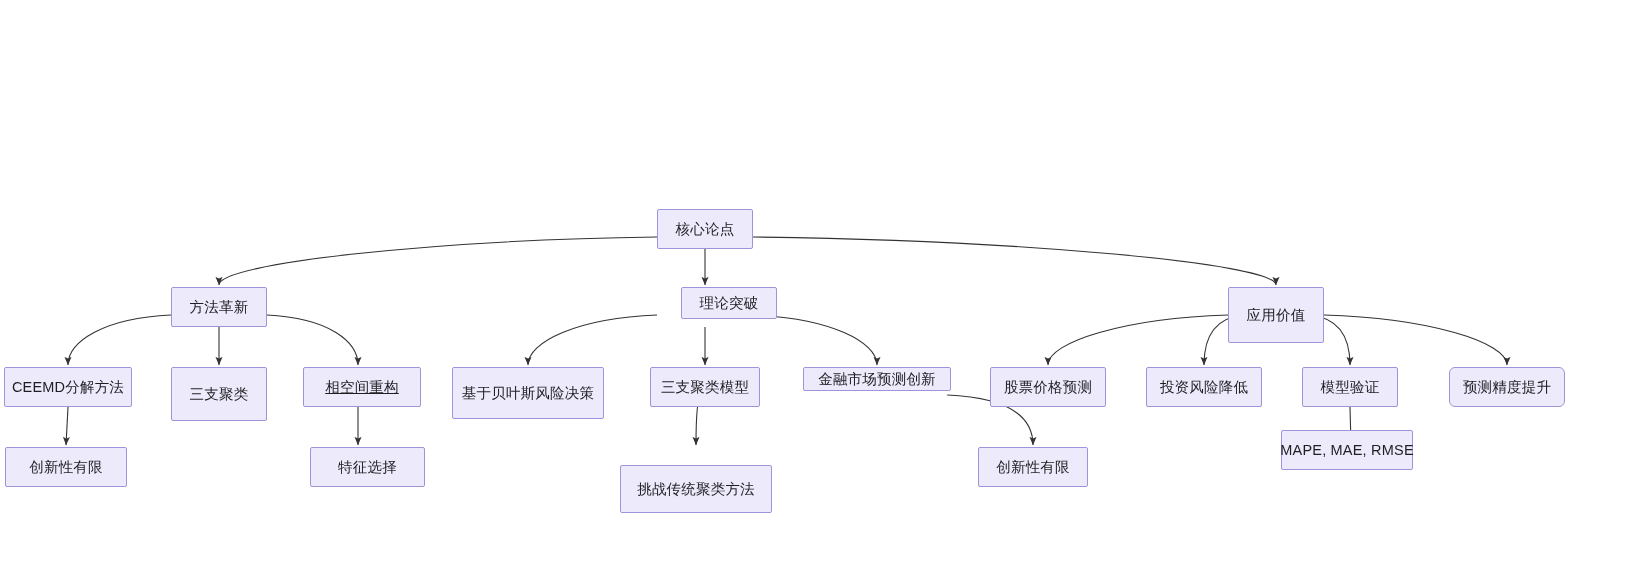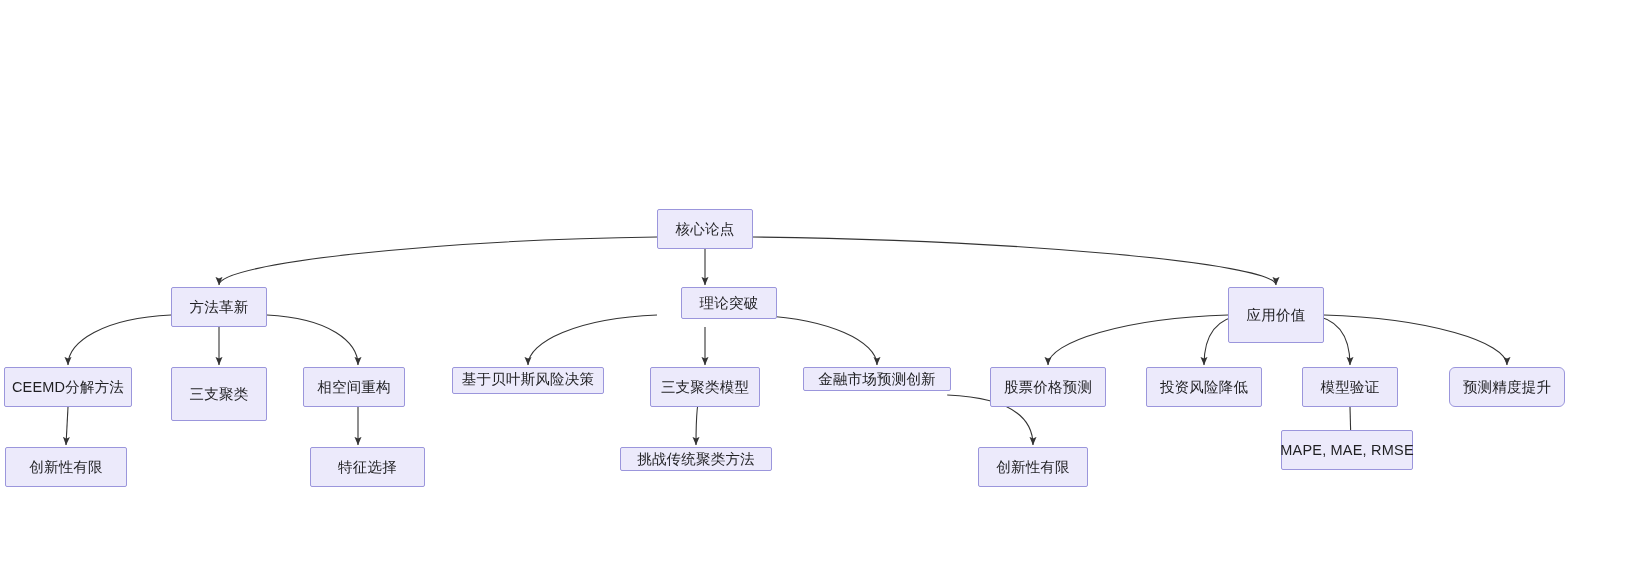--- a/index.html
+++ b/index.html
@@ -88,24 +88,24 @@
       </div>
       <div class="node" style="left: 1228px; top: 287px; width: 96px; height: 56px;">
         <span class="node-label">应用价值</span>
       </div>
       <div class="node" style="left: 4px; top: 367px; width: 128px; height: 40px;">
         <span class="node-label">CEEMD分解方法</span>
       </div>
       <div class="node" style="left: 171px; top: 367px; width: 96px; height: 54px;">
         <span class="node-label">三支聚类</span>
       </div>
-      <div class="node" style="left: 303px; top: 367px; width: 102px; height: 40px;">
+      <div class="node" style="left: 303px; top: 367px; width: 118px; height: 40px; text-decoration: underline;">
         <span class="node-label">相空间重构</span>
       </div>
-      <div class="node" style="left: 452px; top: 367px; width: 152px; height: 27px; font-family: Liberation Mono, monospace;">
+      <div class="node" style="left: 452px; top: 367px; width: 152px; height: 52px;">
         <span class="node-label">基于贝叶斯风险决策</span>
       </div>
       <div class="node" style="left: 650px; top: 367px; width: 110px; height: 40px;">
         <span class="node-label">三支聚类模型</span>
       </div>
       <div class="node" style="left: 803px; top: 367px; width: 148px; height: 24px;">
         <span class="node-label">金融市场预测创新</span>
       </div>
       <div class="node" style="left: 990px; top: 367px; width: 116px; height: 40px;">
         <span class="node-label">股票价格预测</span>
@@ -118,21 +118,21 @@
       </div>
       <div class="node" style="left: 1449px; top: 367px; width: 116px; height: 40px; border-radius: 6px;">
         <span class="node-label">预测精度提升</span>
       </div>
       <div class="node" style="left: 5px; top: 447px; width: 122px; height: 40px;">
         <span class="node-label">创新性有限</span>
       </div>
       <div class="node" style="left: 310px; top: 447px; width: 115px; height: 40px;">
         <span class="node-label">特征选择</span>
       </div>
-      <div class="node" style="left: 620px; top: 447px; width: 152px; height: 24px;">
+      <div class="node" style="left: 620px; top: 465px; width: 152px; height: 48px;">
         <span class="node-label">挑战传统聚类方法</span>
       </div>
       <div class="node" style="left: 978px; top: 447px; width: 110px; height: 40px;">
         <span class="node-label">创新性有限</span>
       </div>
       <div class="node" style="left: 1281px; top: 430px; width: 132px; height: 40px;">
         <span class="node-label">MAPE, MAE, RMSE</span>
       </div>
     </div>
 </div>

